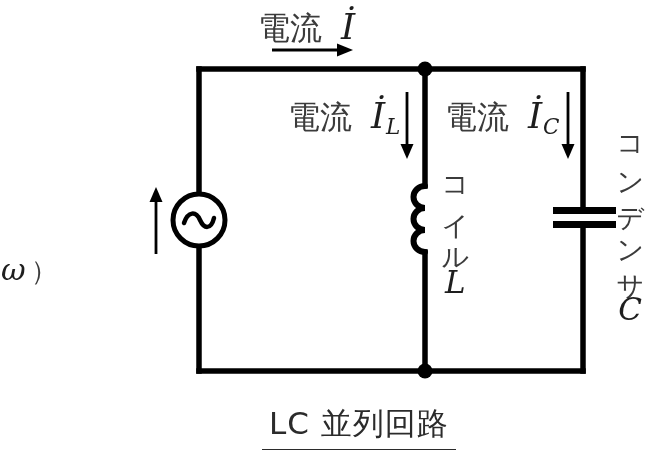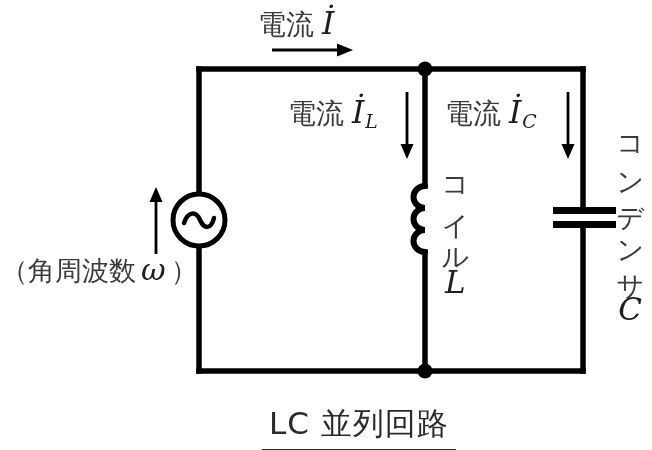--- a/index.html
+++ b/index.html
@@ -8,22 +8,22 @@
     width:652px;height:450px;
     background:#ffffff;
     font-family:"DejaVu Sans", sans-serif;
     overflow:hidden;
   }
   svg.circuit{position:absolute;left:0;top:0;}
   .label{
     position:absolute;
     display:flex;
     align-items:baseline;
-    gap:8px;
-    font-size:28px;
+    gap:19px;
+    font-size:32px;
     color:#3b3b3b;
     white-space:nowrap;
     line-height:1.2;
   }
   .math{
     font-family:"DejaVu Serif", serif;
     font-style:italic;
     font-size:1.12em;
     color:#1e1e1e;
     letter-spacing:0;
@@ -126,21 +126,20 @@
     <span class="math"><span>İ</span><sub>L</sub></span>
   </div>
 
   <div class="label" style="left:445px;top:94px;">
     <span>電流</span>
     <span class="math"><span>İ</span><sub>C</sub></span>
   </div>
 
 
   <div class="label" style="left:1px;top:252px;font-size:27px;gap:5px;">
-    <span>（角周波数</span>
     <span class="math">ω</span>
     <span>）</span>
   </div>
 
   <div class="vlabel" style="left:441px;top:161px;">
     <span class="vtext">コイル</span>
     <span class="math">L</span>
   </div>
 
   <div class="vlabel" style="left:616px;top:120px;">

